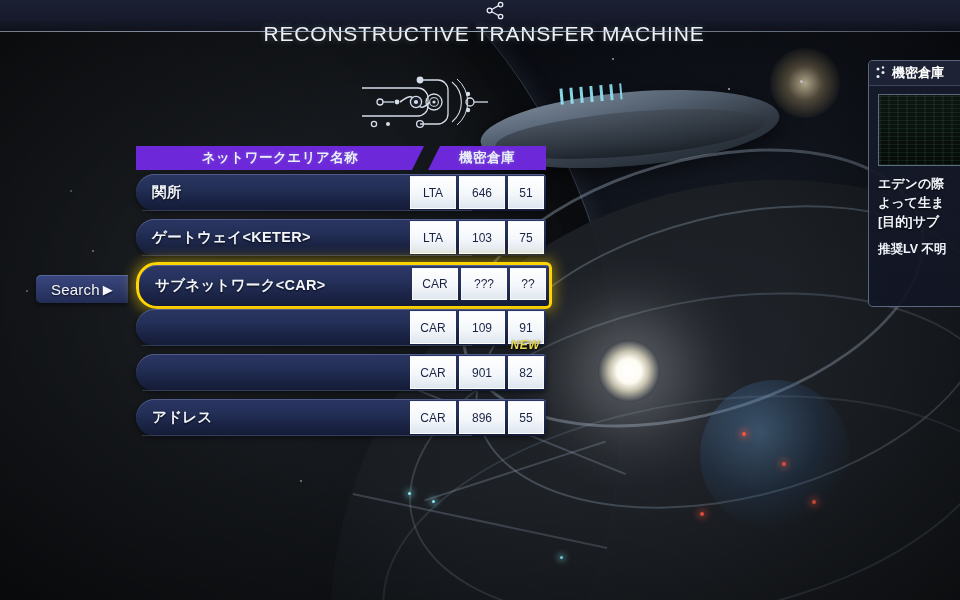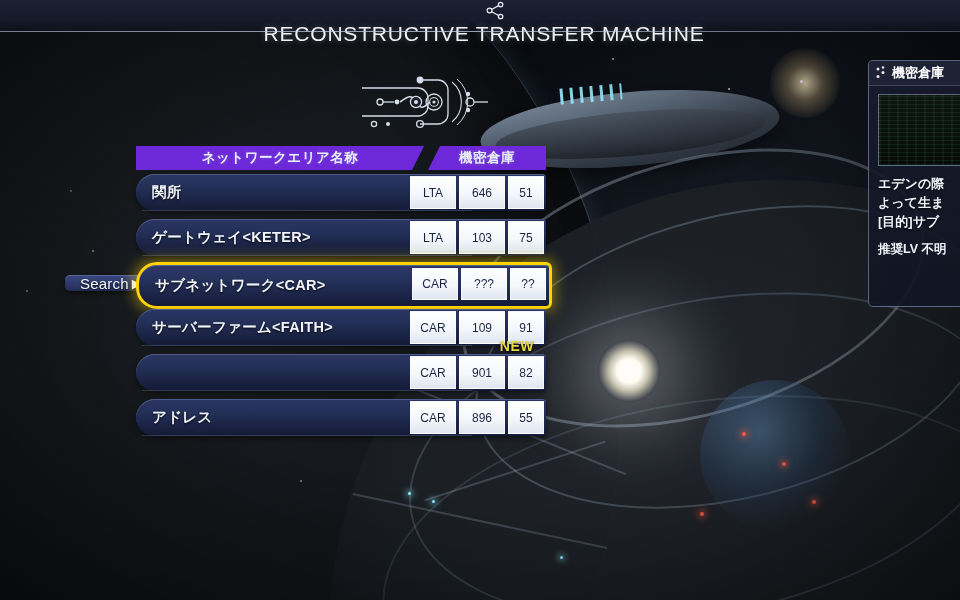--- a/index.html
+++ b/index.html
@@ -97,25 +97,25 @@
     color:#1b2344;font-size:12px;font-weight:400;display:flex;align-items:center;justify-content:center;
     border:1px solid rgba(255,255,255,.55);}
   .c1{width:44px;} .c2{width:44px;} .c3{width:34px;}
   .row-sep{position:absolute;left:6px;bottom:0px;width:330px;height:1px;background:rgba(160,180,215,.22);}
 
   .row.selected{background:linear-gradient(180deg,#2d3869 0%,#26325c 35%,#1c2548 72%,#151c38 100%);
     border:3px solid #ffd400;border-radius:21px 6px 6px 21px;height:41px;top:2px;
     box-shadow:0 0 14px 3px rgba(255,212,0,.45), inset 0 1px 0 rgba(160,180,225,.35);}
   .row.selected .addr{top:3px;right:3px;height:32px;}
 
-  .newbadge{position:absolute;right:12px;top:-12px;color:#e8d94a;font-size:14px;font-weight:700;
-    letter-spacing:.5px;text-shadow:0 1px 2px rgba(0,0,0,.9);}
-
-  
-  .searchtab{position:absolute;left:65px;top:275px;width:92px;height:16px;
+  .newbadge{position:absolute;right:6px;top:-12px;color:#e8d94a;font-size:12px;font-weight:700;
+    font-style:italic;letter-spacing:.5px;text-shadow:0 1px 2px rgba(0,0,0,.9);}
+
+  
+  .searchtab{position:absolute;left:36px;top:275px;width:92px;height:28px;
     background:linear-gradient(180deg,#3a4780 0%,#2e3a6b 50%,#222c55 100%);
     border-radius:5px 0 0 5px;display:flex;align-items:center;justify-content:center;
     box-shadow:inset 0 1px 0 rgba(160,180,225,.3),0 2px 5px rgba(0,0,0,.55);text-align:center;}
   .searchtab span{color:#f4f7fd;font-size:15px;font-weight:400;letter-spacing:.2px;
     text-shadow:0 1px 2px rgba(0,0,0,.8);}
   .searchtab .arw{margin-left:3px;font-size:13px;}
 
   
   .infopanel{position:absolute;left:868px;top:60px;width:110px;height:245px;
     background:linear-gradient(180deg,rgba(24,28,44,.93) 0%,rgba(18,22,36,.93) 100%);
@@ -257,21 +257,20 @@
             <span class="row-name">サブネットワーク&lt;CAR&gt;</span>
             <div class="addr">
               <div class="cell c1">CAR</div>
               <div class="cell c2">???</div>
               <div class="cell c3">??</div>
             </div>
           </div>
         </div>
         <div class="rowwrap">
           <div class="row">
-            <span class="row-name">サーバーファーム&lt;FAITH&gt;</span>
             <div class="addr">
               <div class="cell c1">CAR</div>
               <div class="cell c2">109</div>
               <div class="cell c3">91</div>
             </div>
             <div class="row-sep"></div>
           </div>
         </div>
         <div class="rowwrap">
           <div class="row">

